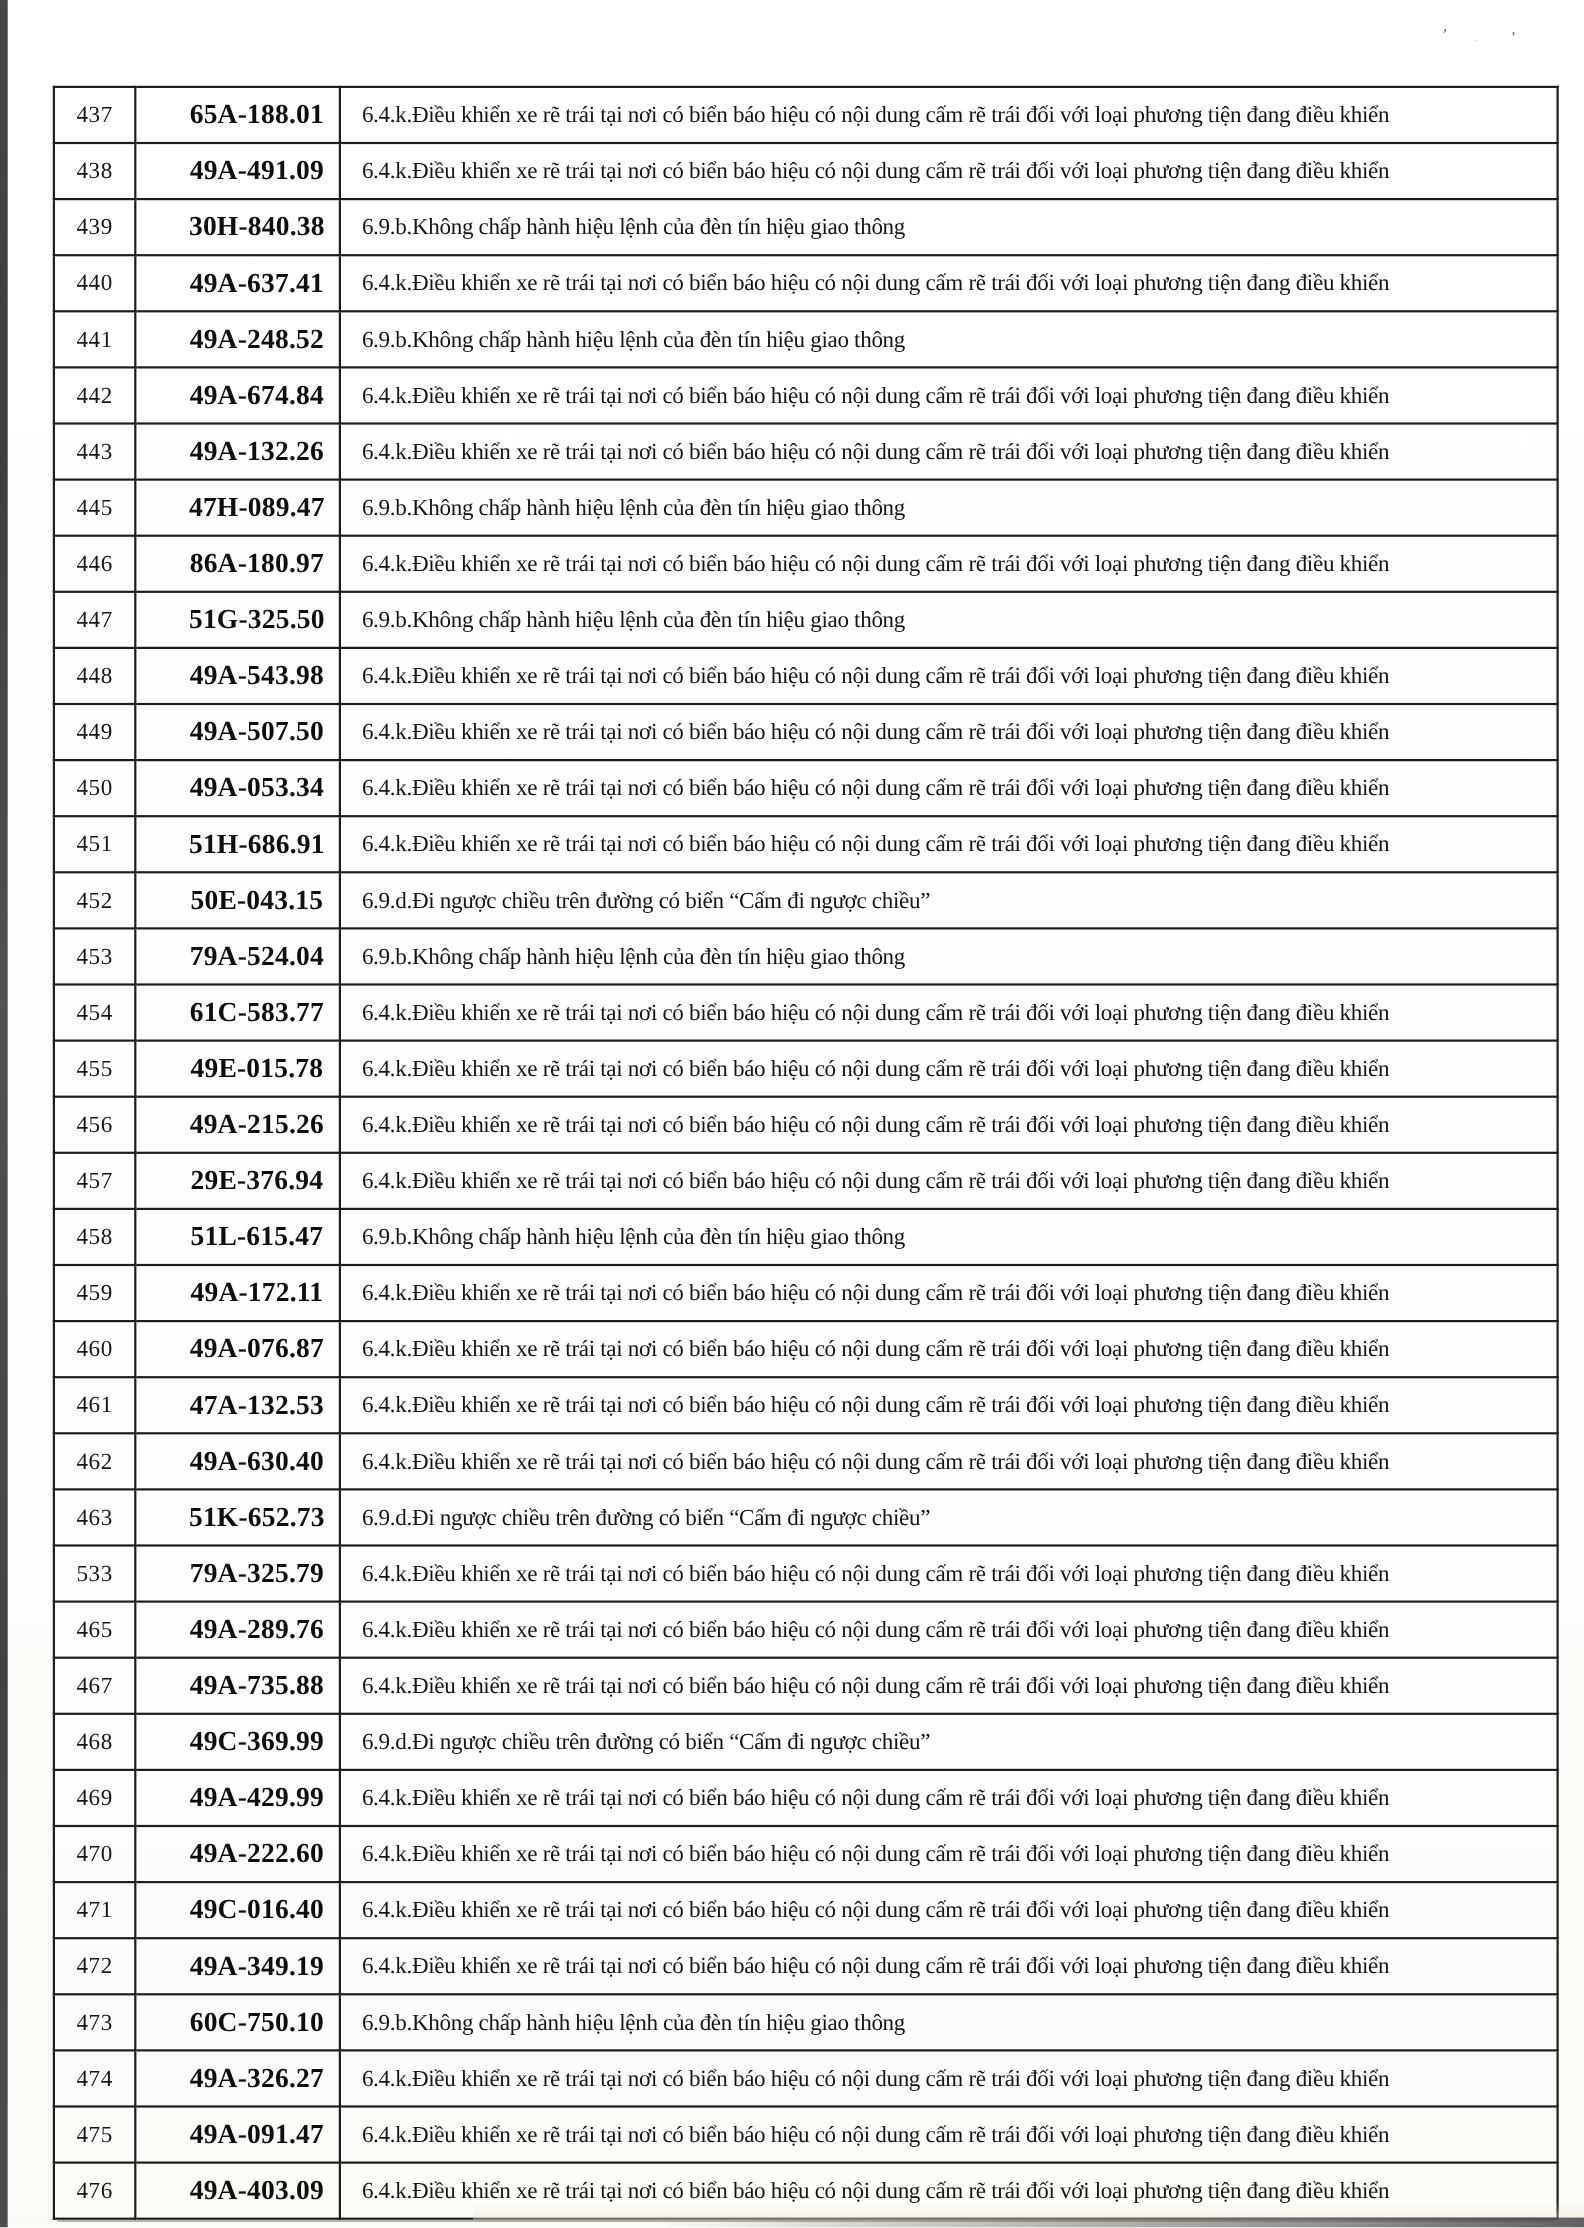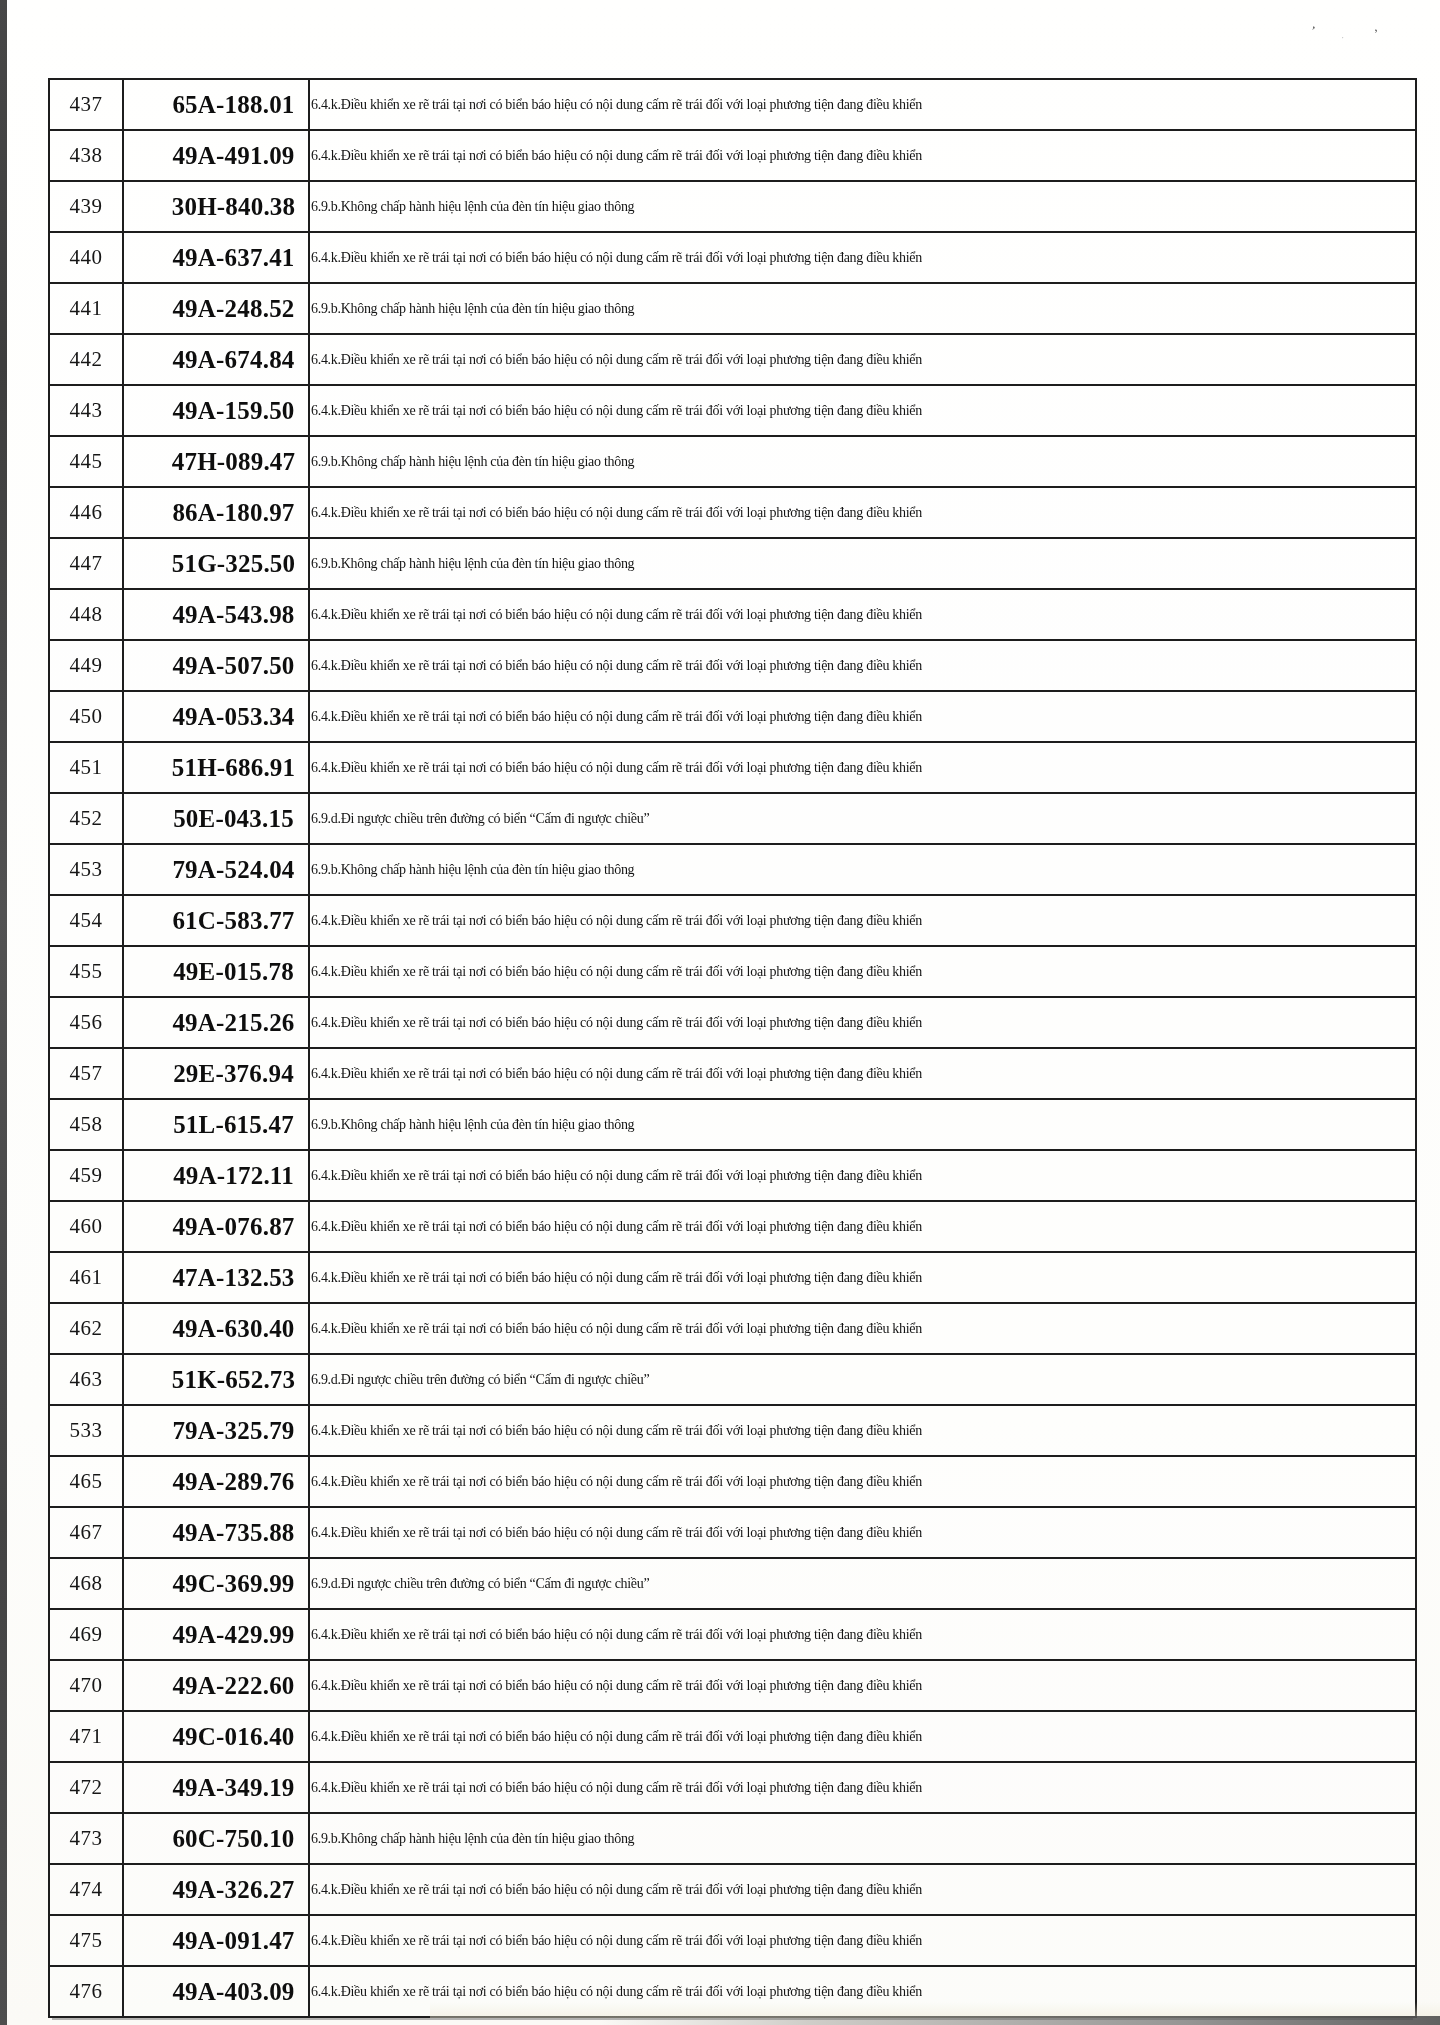--- a/index.html
+++ b/index.html
@@ -78,23 +78,23 @@
   }
   td.cell-plate {
     text-align: center;
     font-weight: bold;
     font-size: 25px;
     color: #0e0e0e;
     letter-spacing: 0.2px;
     padding-left: 36px;
   }
   td.cell-violation {
-    font-size: 14px;
+    font-size: 21px;
     color: #141414;
-    padding: 0 3px 0 1px;
+    padding: 0 3px 0 19px;
     letter-spacing: -0.3px;
     white-space: nowrap;
   }
   
   table.doc-table {
     box-shadow: 0 6px 0 -4px rgba(90,90,90,0.45);
   }
 </style>
 </head>
 <body>
@@ -145,21 +145,21 @@
   </tr>
 
   <tr>
     <td class="cell-no">442</td>
     <td class="cell-plate">49A-674.84</td>
     <td class="cell-violation">6.4.k.Điều khiển xe rẽ trái tại nơi có biển báo hiệu có nội dung cấm rẽ trái đối với loại phương tiện đang điều khiển</td>
   </tr>
 
   <tr>
     <td class="cell-no">443</td>
-    <td class="cell-plate">49A-159.50</td>
+    <td class="cell-plate">49A-132.26</td>
     <td class="cell-violation">6.4.k.Điều khiển xe rẽ trái tại nơi có biển báo hiệu có nội dung cấm rẽ trái đối với loại phương tiện đang điều khiển</td>
   </tr>
 
 
   <tr>
     <td class="cell-no">445</td>
     <td class="cell-plate">47H-089.47</td>
     <td class="cell-violation">6.9.b.Không chấp hành hiệu lệnh của đèn tín hiệu giao thông</td>
   </tr>
 

